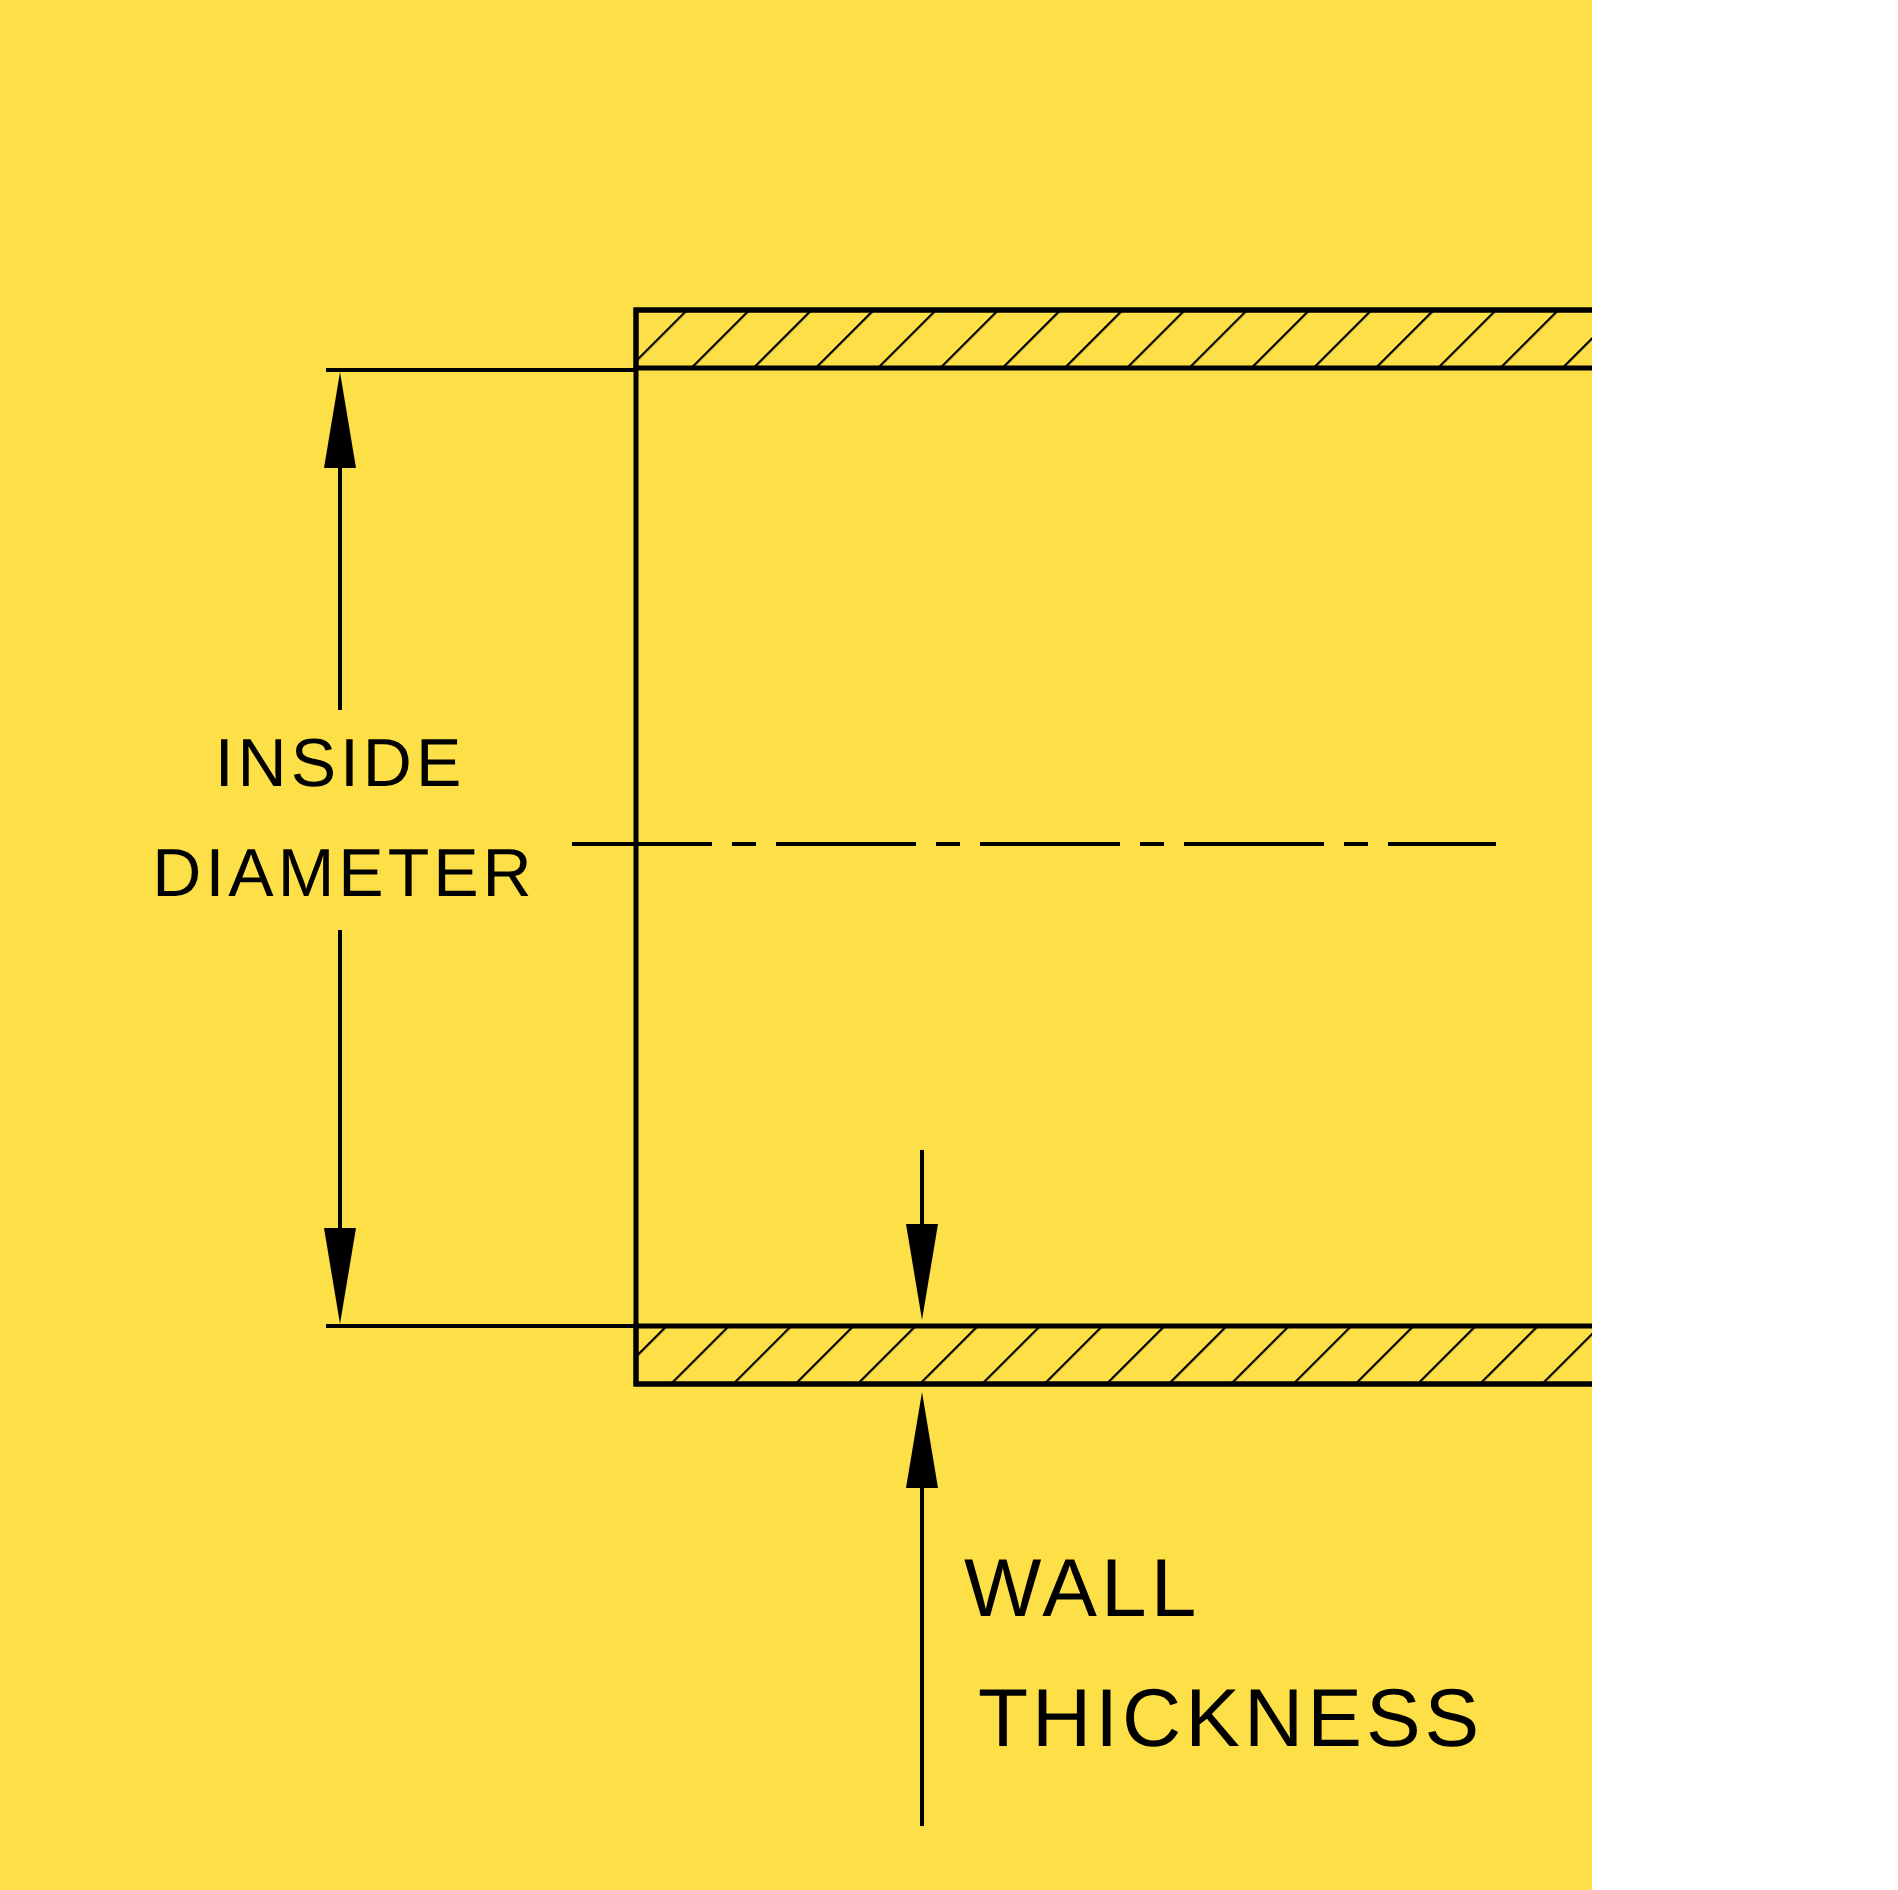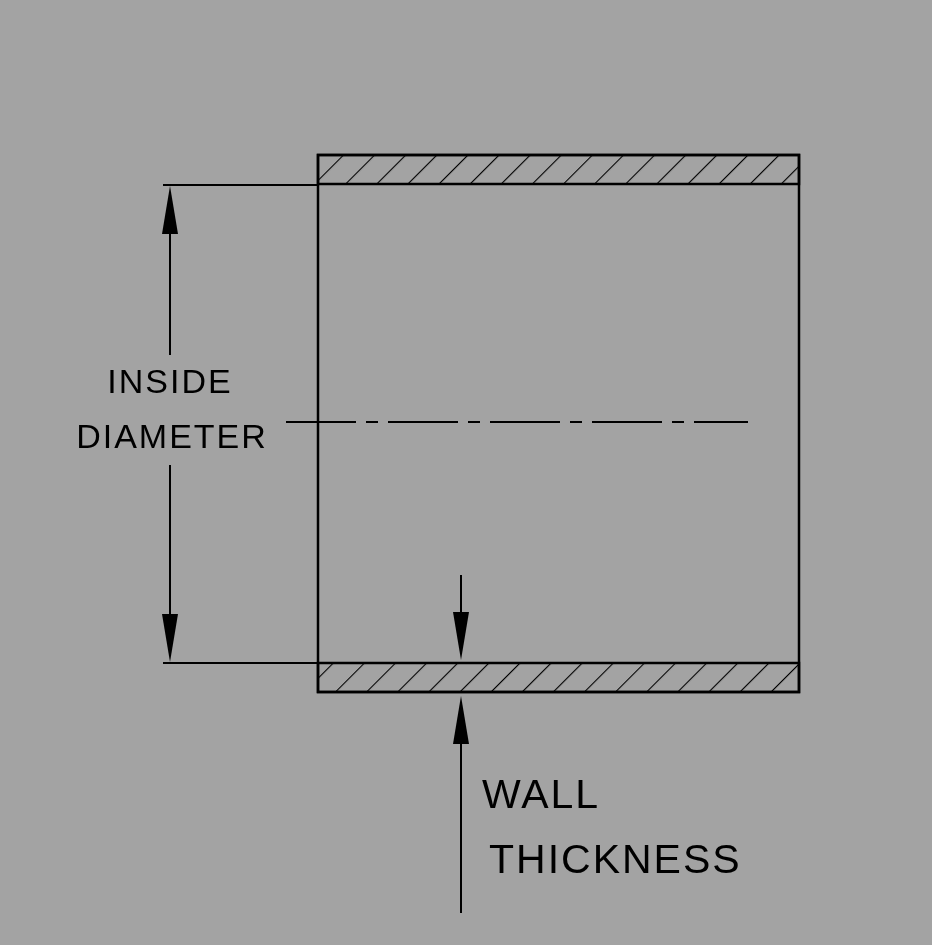--- a/index.html
+++ b/index.html
@@ -2,23 +2,23 @@
 <html><head>
 <meta charset="utf-8">
 <style>
   html, body {
     margin: 0;
     padding: 0;
     background: #ffffff;
   }
   .stage {
     position: relative;
-    width: 932px;
+    width: 796px;
     height: 945px;
-    background: #a3a3a3;
+    background: #fde047;
     overflow: hidden;
   }
   svg {
     display: block;
   }
   .dim-label {
     font-family: "Liberation Sans", "DejaVu Sans", sans-serif;
     fill: #000000;
     letter-spacing: 2px;
   }

